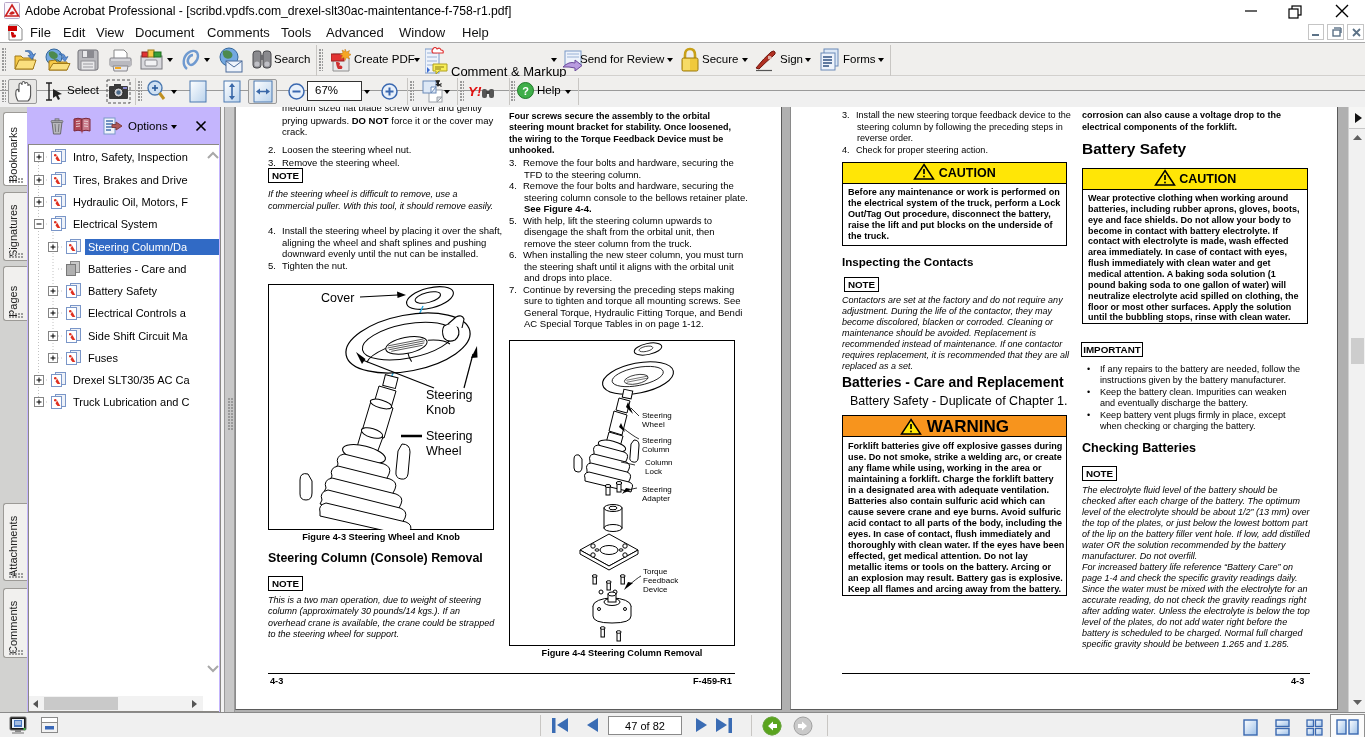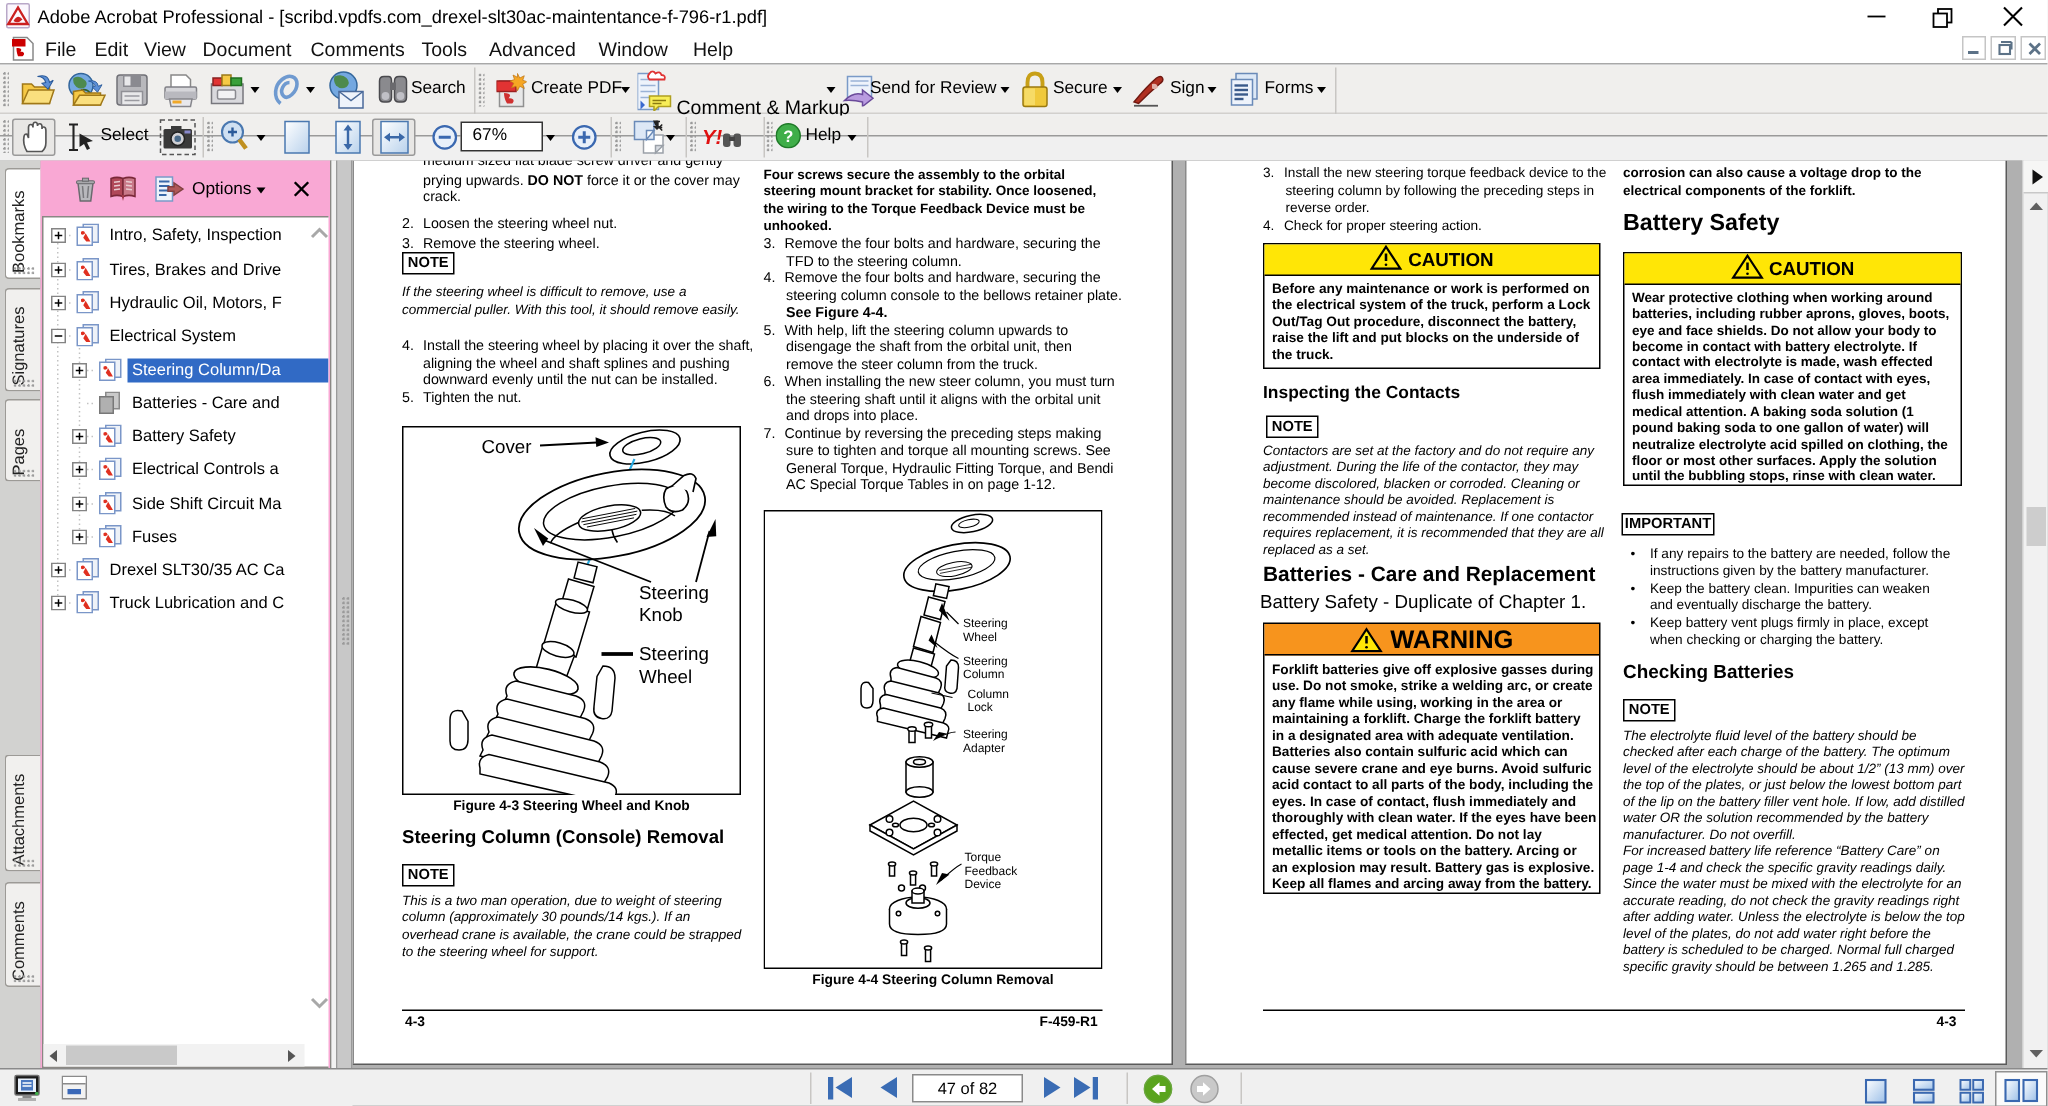--- a/index.html
+++ b/index.html
@@ -12,42 +12,42 @@
 .grip{position:absolute;width:4px;background-image:radial-gradient(circle at 1px 1px,#9a9a9a 0.8px,transparent 1px);background-size:3px 3px}
 .tbtext{font-size:12px;color:#000}
 .dd{display:inline-block;width:0;height:0;border-left:3.5px solid transparent;border-right:3.5px solid transparent;border-top:4px solid #000;vertical-align:middle}
 .vsep{position:absolute;width:1px;background:#c8c6c3}
 #main{position:absolute;left:0;top:107px;width:1365px;height:605px;background:#b0b0b0}
 #tabcol{position:absolute;left:0;top:0;width:27px;height:605px;background:#d2d2d0}
 .tab{position:absolute;left:3px;width:24px;background:#f1f0ee;border:1px solid #9c9a96;border-right:none;border-radius:3px 0 0 3px}
 .tab .txt{position:absolute;left:3px;font-size:11px;color:#222;transform:rotate(-90deg);transform-origin:0 0;white-space:nowrap}
 .tab .grp{position:absolute;left:5px;bottom:2px;width:14px;height:5px;background-image:radial-gradient(circle at 1px 1px,#9a9a9a 0.7px,transparent 1px);background-size:3px 3px}
 .tab.active{background:#fff}
-#panel{position:absolute;left:27px;top:0;width:193px;height:605px;background:#f9a8d4}
+#panel{position:absolute;left:27px;top:0;width:193px;height:605px;background:#c4b5fd}
 #plist{position:absolute;left:1px;top:37px;width:191px;height:568px;background:#fff;border:1px solid #8a8884;border-right:none;overflow:hidden}
 .brow{position:absolute;font-size:11px;color:#000;white-space:nowrap}
 #splitter{position:absolute;left:220px;top:0;width:15px;height:605px;background:#c8c8c8;border-left:1px solid #8a8884;border-right:1px solid #9a9a9a}
 #docview{position:absolute;left:235px;top:0;width:1113px;height:711px;background:#b0b0b0;overflow:hidden}
 .page{position:absolute;top:0;background:#fff;height:603px;overflow:hidden;border-right:1px solid #5a5a5a;border-bottom:1px solid #5a5a5a;border-left:1px solid #8a8a8a}
 #vscroll{position:absolute;left:1348px;top:0;width:17px;height:605px;background:#f1f1f1;border-left:1px solid #d0d0d0}
 #statusbar{position:absolute;left:0;top:712px;width:1365px;height:25px;background:#f0f0f0;border-top:1px solid #8a8a8a}
 .pgtext{font-size:9.5px;line-height:11.3px;color:#000}
 #p2 div.pgtext:not(.bb):not(.it){font-size:9.1px}
 .bb{font-weight:bold;font-size:9px}
 .it{font-style:italic;font-size:9px}
 svg.abs{display:block}
 </style></head>
 <body>
 <div id="titlebar">
  <svg class="abs" style="left:4px;top:2px" width="17" height="18">
       <rect x="0.5" y="0.5" width="15" height="16" rx="1" fill="#fbf7fd" stroke="#b9a8c8" stroke-width="1"></rect>
       <path d="M8 3 l6.5 11 l-13 0 z" fill="none" stroke="#cb2020" stroke-width="1.6"></path>
       <path d="M5 12 q3 -5 6 -1 q-3 3 -6 1z" fill="#cb2020"></path>
     </svg>
- <div class="ttl">Adobe Acrobat Professional - [scribd.vpdfs.com_drexel-slt30ac-maintentance-f-796-r1.pdf]</div>
+ <div class="ttl">Adobe Acrobat Professional - [scribd.vpdfs.com_drexel-slt30ac-maintentance-f-758-r1.pdf]</div>
  <svg class="abs" style="left:1240px;top:2px" width="120" height="18">
   <line x1="5" y1="9" x2="17" y2="9" stroke="#000" stroke-width="1.2"></line>
   <rect x="52" y="4" width="9" height="9" fill="none" stroke="#000" stroke-width="1.2"></rect>
   <rect x="49" y="7" width="9" height="9" fill="#fff" stroke="#000" stroke-width="1.2"></rect>
   <path d="M96 3 L108 15 M108 3 L96 15" stroke="#000" stroke-width="1.4"></path>
  </svg>
 </div>
 <div id="menubar">
  <svg class="abs" style="left:8px;top:2px" width="15" height="17">
       <path d="M1 1 h9 l4 4 v11 h-13 z" fill="#fff" stroke="#888"></path>
@@ -732,21 +732,21 @@
         <div class="pgtext abs bb" style="left:51px;top:149px;white-space:nowrap;font-size:11.6px">Inspecting the Contacts</div>
         <div class="abs" style="left:53px;top:170px;width:35px;height:15px;border:1.4px solid #000;font-size:9.8px;font-weight:bold;text-align:center;line-height:13px">NOTE</div>
         <div class="pgtext abs it" style="left:51px;top:187.5px;white-space:nowrap;">Contactors are set at the factory and do not require any</div>
         <div class="pgtext abs it" style="left:51px;top:198.5px;white-space:nowrap;">adjustment. During the life of the contactor, they may</div>
         <div class="pgtext abs it" style="left:51px;top:209.5px;white-space:nowrap;">become discolored, blacken or corroded. Cleaning or</div>
         <div class="pgtext abs it" style="left:51px;top:220.5px;white-space:nowrap;">maintenance should be avoided. Replacement is</div>
         <div class="pgtext abs it" style="left:51px;top:231.5px;white-space:nowrap;">recommended instead of maintenance. If one contactor</div>
         <div class="pgtext abs it" style="left:51px;top:242.5px;white-space:nowrap;">requires replacement, it is recommended that they are all</div>
         <div class="pgtext abs it" style="left:51px;top:253.5px;white-space:nowrap;">replaced as a set.</div>
         <div class="pgtext abs bb" style="left:51px;top:270px;white-space:nowrap;font-size:13.9px">Batteries - Care and Replacement</div>
-        <div class="pgtext abs" style="left:49px;top:289px;white-space:nowrap;font-size:12.5px">Battery Safety - Duplicate of Chapter 1.</div>
+        <div class="pgtext abs" style="left:59px;top:289px;white-space:nowrap;font-size:12.5px">Battery Safety - Duplicate of Chapter 1.</div>
         <div class="abs" style="left:51px;top:308px;width:225px;height:181px;border:1.5px solid #000">
 <div style="height:21px;background:#f7941d;border-bottom:1.5px solid #000;text-align:center;font-weight:bold;font-size:17px;line-height:21px"><svg width="22" height="17" style="vertical-align:-3px;display:inline">
               <path d="M11 1.5 L20.5 16 L1.5 16 Z" fill="#ffe606" stroke="#000" stroke-width="1.5"></path>
               <line x1="11" y1="6" x2="11" y2="11" stroke="#000" stroke-width="1.7"></line>
               <circle cx="11" cy="13.5" r="0.9" fill="#000"></circle>
             </svg> WARNING</div>
         </div>
         <div class="pgtext abs bb" style="left:57px;top:333.5px;white-space:nowrap;font-size:9.1px">Forklift batteries give off explosive gasses during</div>
         <div class="pgtext abs bb" style="left:57px;top:344.57px;white-space:nowrap;font-size:9.1px">use. Do not smoke, strike a welding arc, or create</div>
         <div class="pgtext abs bb" style="left:57px;top:355.64px;white-space:nowrap;font-size:9.1px">any flame while using, working in the area or</div>

